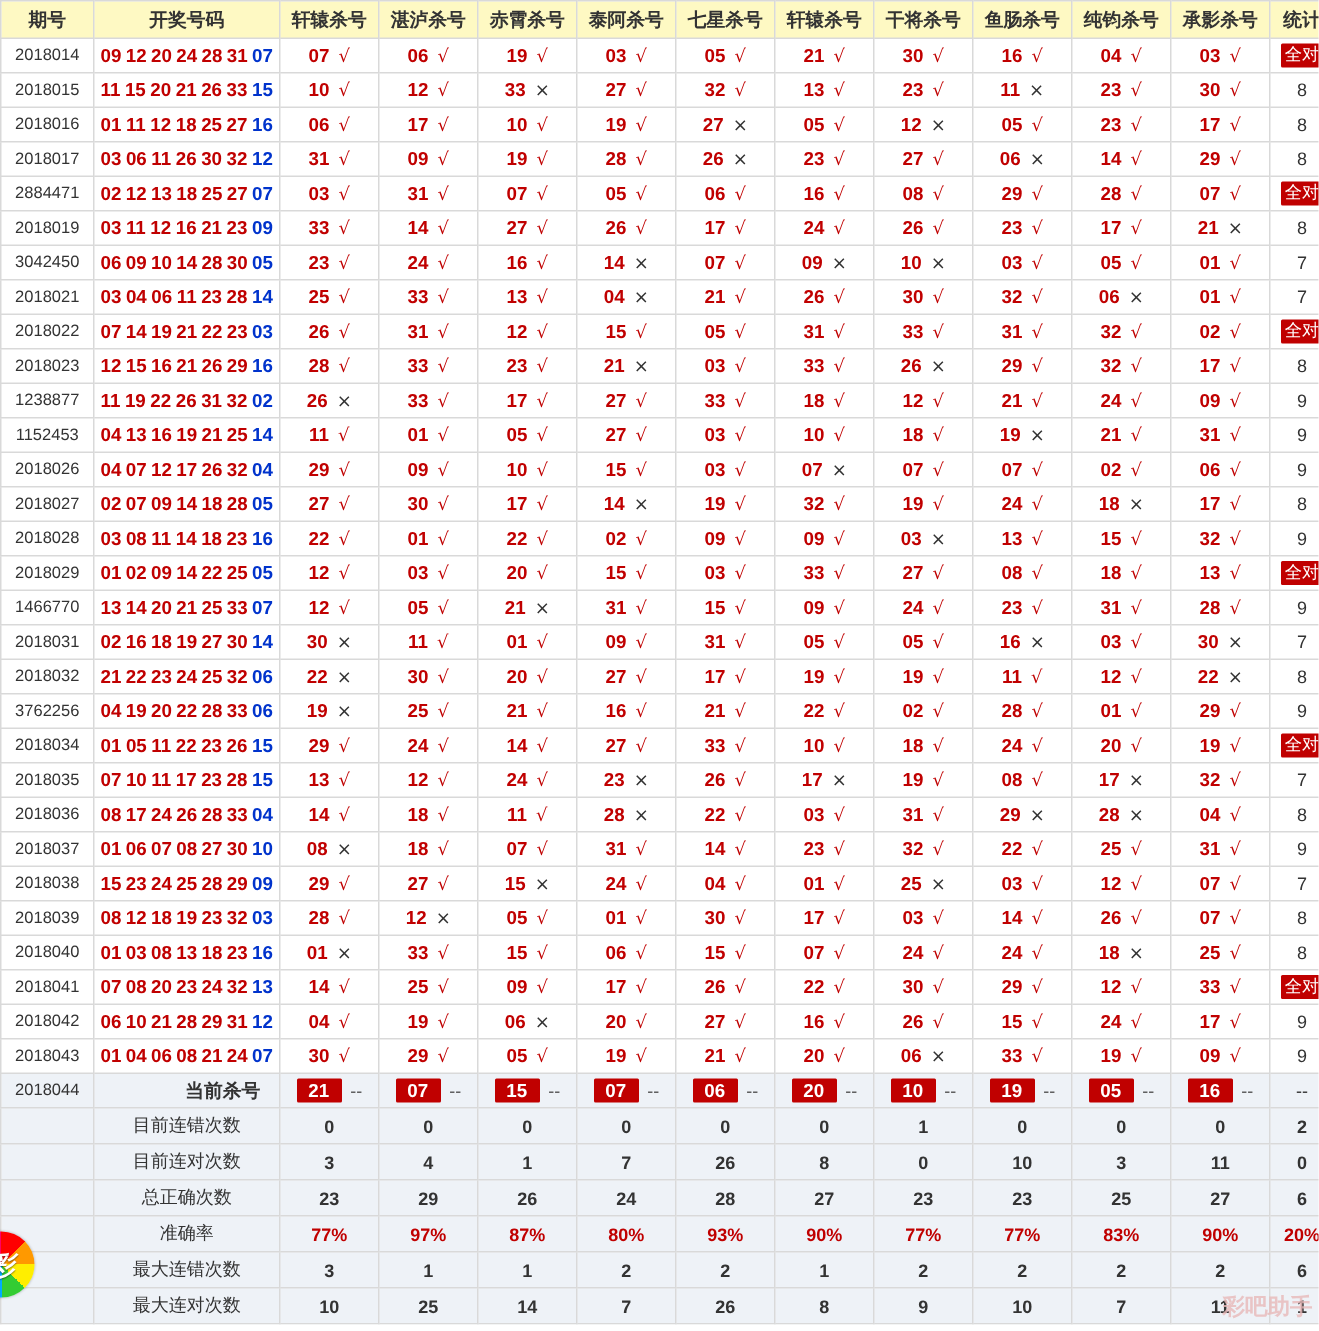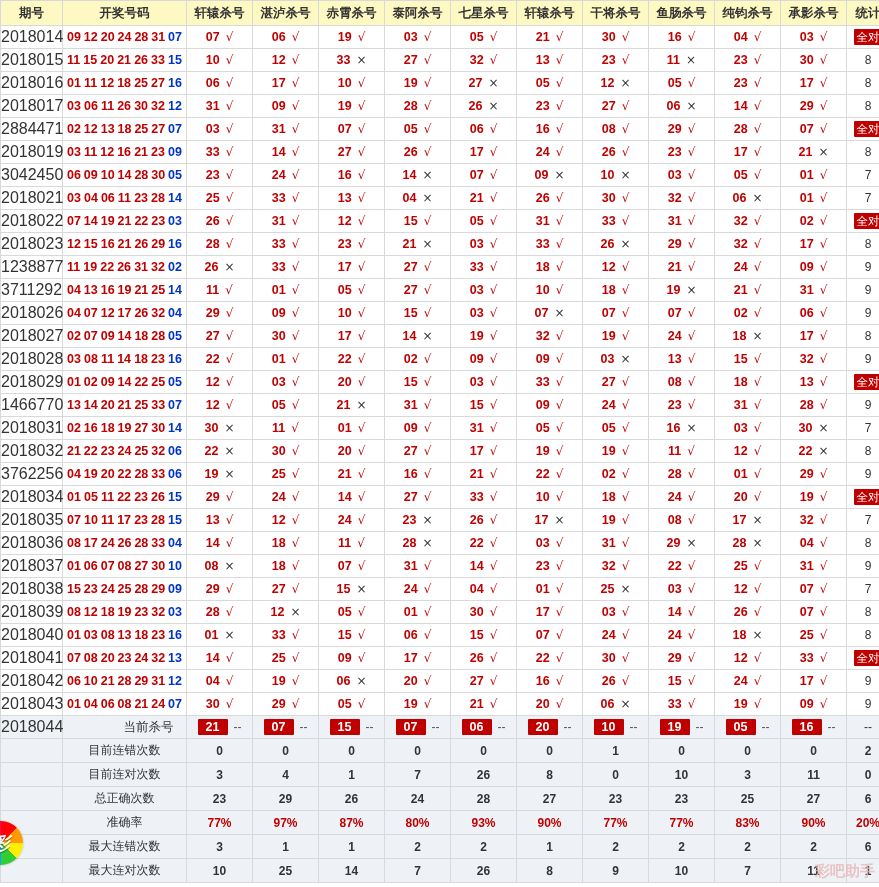--- a/index.html
+++ b/index.html
@@ -4,35 +4,35 @@
 <style>
   html,body{margin:0;padding:0;background:#fff;}
   body{font-family:"Liberation Sans","DejaVu Sans",sans-serif;width:879px;}
   table{border-collapse:collapse;width:879px;table-layout:fixed;}
   th,td{border:1px solid #d9d9d9;font-size:12px;text-align:center;vertical-align:middle;padding:0;height:22px;}
   thead th{background:#fef9c3;color:#333;font-weight:bold;font-size:12.5px;height:24px;}
   .c-issue{width:62px;}
   .c-nums{width:124px;}
   .c-kill{width:66px;}
   .c-stat{width:43px;}
-  td.issue{color:#333;font-size:16px;}
+  td.issue{color:#333;font-size:11px;}
   td.nums{padding:0 2px;}
   .numrow{display:flex;justify-content:space-between;align-items:center;padding:0 2px;}
   .n{color:#c00000;font-weight:bold;font-size:12.5px;letter-spacing:0px;}
   .nblue{color:#0033cc;font-weight:bold;font-size:12.5px;}
   td.killcell{padding:0;}
   .killwrap{display:flex;align-items:center;justify-content:center;gap:6px;}
   .kn{color:#c00000;font-weight:bold;font-size:12.5px;}
   .mk{font-size:12px;color:#c00000;font-family:"DejaVu Sans",sans-serif;}
   .mk.x{color:#333;}
   td.stat{color:#333;font-size:12px;}
   .badge{display:inline-block;background:#c00000;color:#fff;font-size:11.5px;padding:2px 3px;line-height:1.1;border-radius:1px;}
   .group-top td{border-top:1px solid #b0b0b0;}
   tr.current td{background:#eef2f7;margin-top:28px;}
-  tr.current .label{font-weight:normal;color:#333;font-size:12.5px;padding-left:48px;}
+  tr.current .label{font-weight:bold;color:#333;font-size:12.5px;padding-left:48px;}
   .redbox{display:inline-block;background:#c00000;color:#fff;font-weight:bold;font-size:12.5px;padding:1px 5px;min-width:20px;border-radius:1px;}
   .dash{color:#555;font-size:12px;}
   tr.summary td{background:#eef2f7;color:#333;font-size:12px;height:23px;}
   tr.summary td.label{font-weight:normal;}
   tr.summary td.val{font-weight:bold;}
   tr.rate td.val{color:#c00000;font-weight:bold;}
   .logo-cell{position:relative;}
   .logo{position:absolute;left:-22px;top:-14px;width:44px;height:44px;border-radius:50%;
         background:
           conic-gradient(from 0deg,#ff0000 0deg 45deg,#ff9900 45deg 90deg,#ffee00 90deg 135deg,#33cc33 135deg 180deg,#00aaff 180deg 225deg,#3344ff 225deg 270deg,#9933ff 270deg 315deg,#ff0066 315deg 360deg);
@@ -898,21 +898,21 @@
           </td>
           <td class="killcell">
             <div class="killwrap">
               <span class="kn">09</span>
               <span class="mk">√</span>
             </div>
           </td>
           <td class="stat">9</td>
         </tr>
         <tr>
-          <td class="issue">3711292</td>
+          <td class="issue">1152453</td>
           <td class="nums">
             <div class="numrow">
               <span class="n">04</span>
               <span class="n">13</span>
               <span class="n">16</span>
               <span class="n">19</span>
               <span class="n">21</span>
               <span class="n">25</span>
               <span class="nblue">14</span>
             </div>

